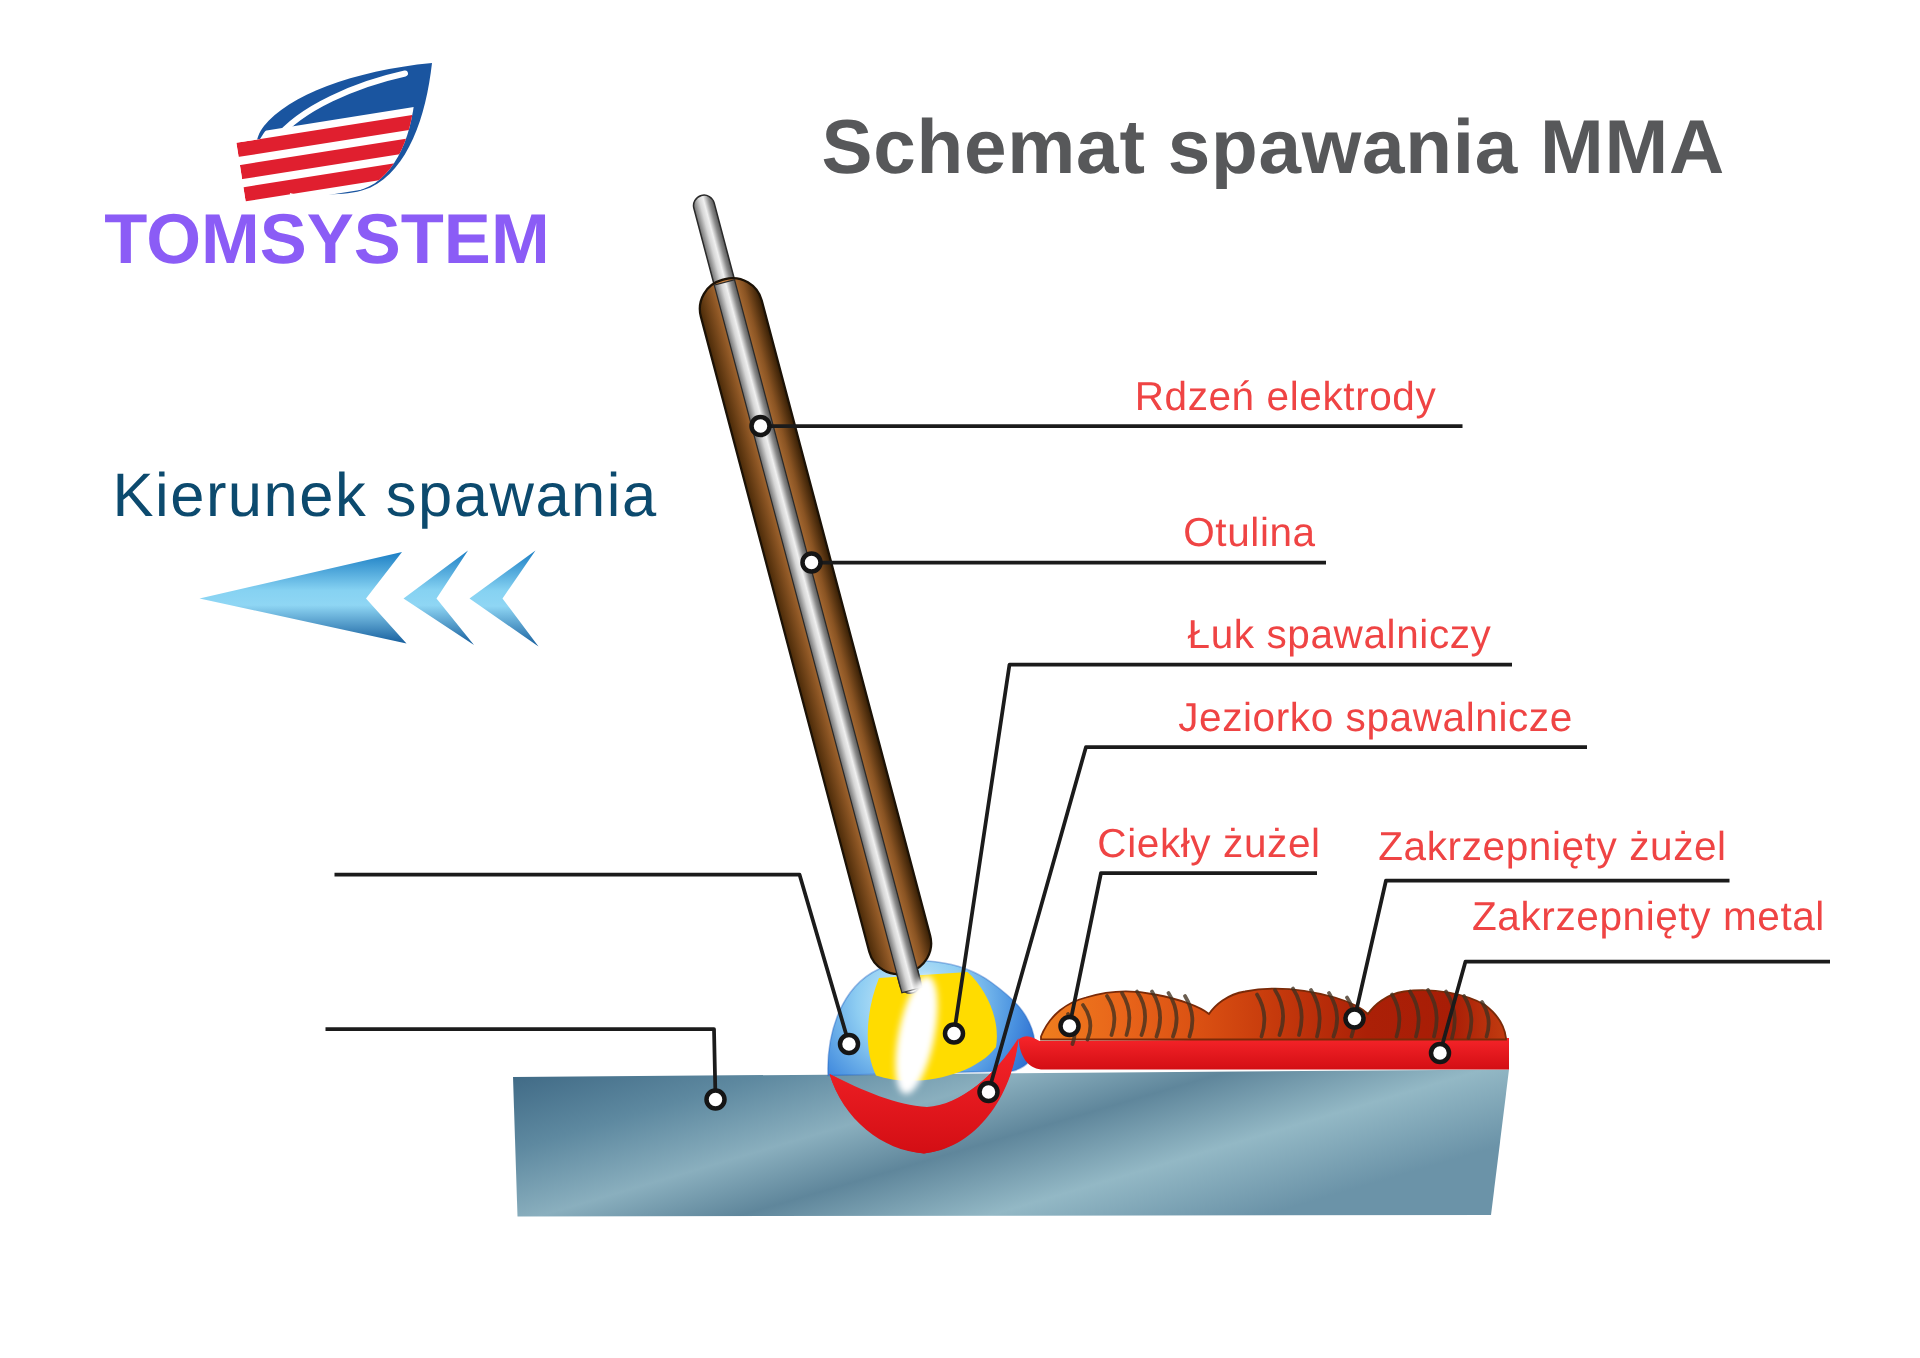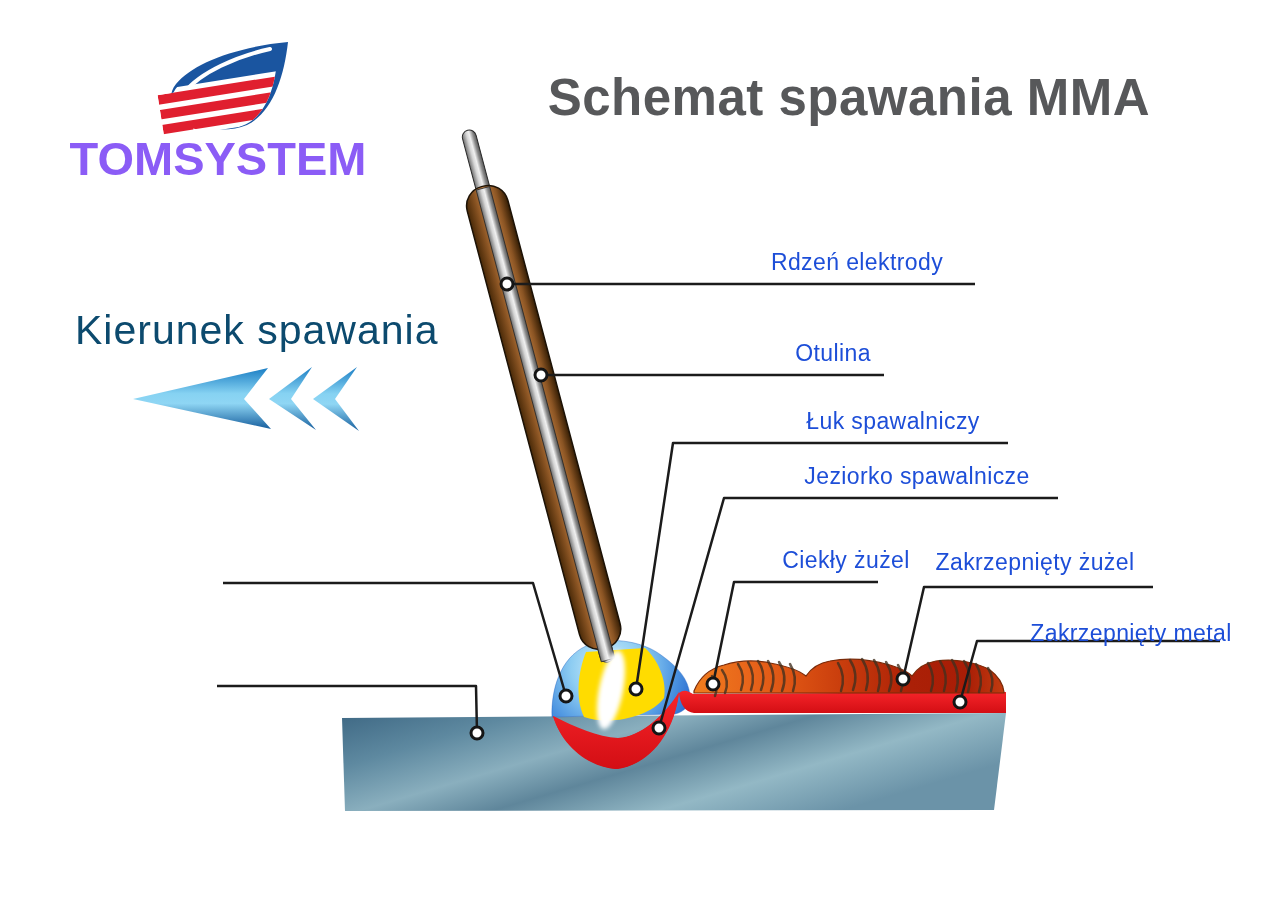--- a/index.html
+++ b/index.html
@@ -1,34 +1,34 @@
 <!DOCTYPE html>
 <html><head>
 <meta charset="utf-8">
 <style>
   html,body{margin:0;padding:0;background:#fff;}
   #canvas{position:relative;width:1280px;height:905px;background:#ffffff;overflow:hidden;
           font-family:"Liberation Sans",sans-serif;}
   #scene{position:absolute;left:0;top:0;width:1280px;height:905px;}
   .txt{position:absolute;white-space:nowrap;}
-  .lbl{font-size:23px;color:#1d4ed8;font-weight:300;letter-spacing:.4px;text-align:center;}
+  .lbl{font-size:27px;color:#ef4444;font-weight:300;letter-spacing:.4px;text-align:center;}
   #title{left:440px;top:68px;width:710px;text-align:right;font-size:51px;font-weight:bold;
          color:#57585a;letter-spacing:.5px;}
   #logo-text{left:60px;top:131px;width:316px;text-align:center;font-size:47px;font-weight:bold;
          color:#8b5cf6;letter-spacing:0px;}
   #kierunek{left:75px;top:307px;font-size:41px;font-weight:300;color:#0c4a6e;letter-spacing:1px;}
   #lbl-rdzen{left:707px;top:249px;width:300px;}
   #lbl-otulina{left:733px;top:340px;width:200px;}
   #lbl-luk{left:768px;top:408px;width:250px;}
   #lbl-jeziorko{left:767px;top:463px;width:300px;}
   #lbl-atmosfera{left:218px;top:548px;width:300px;}
   #lbl-material{left:181px;top:651px;width:300px;}
-  #lbl-ciekly{left:706px;top:547px;width:200px;padding-left:40px;}
+  #lbl-ciekly{left:706px;top:547px;width:200px;}
   #lbl-zzuzel{left:910px;top:549px;width:250px;}
-  #lbl-zmetal{left:974px;top:620px;width:250px;margin-left:32px;}
+  #lbl-zmetal{left:974px;top:596px;width:250px;}
 </style>
 </head>
 <body>
 
 <div id="canvas">
 
   <svg id="scene" viewBox="0 0 1280 905" xmlns="http://www.w3.org/2000/svg">
     <defs>
       <linearGradient id="plateGrad" x1="0" y1="0" x2="1" y2="0.5">
         <stop offset="0" stop-color="#3e6884"></stop>

